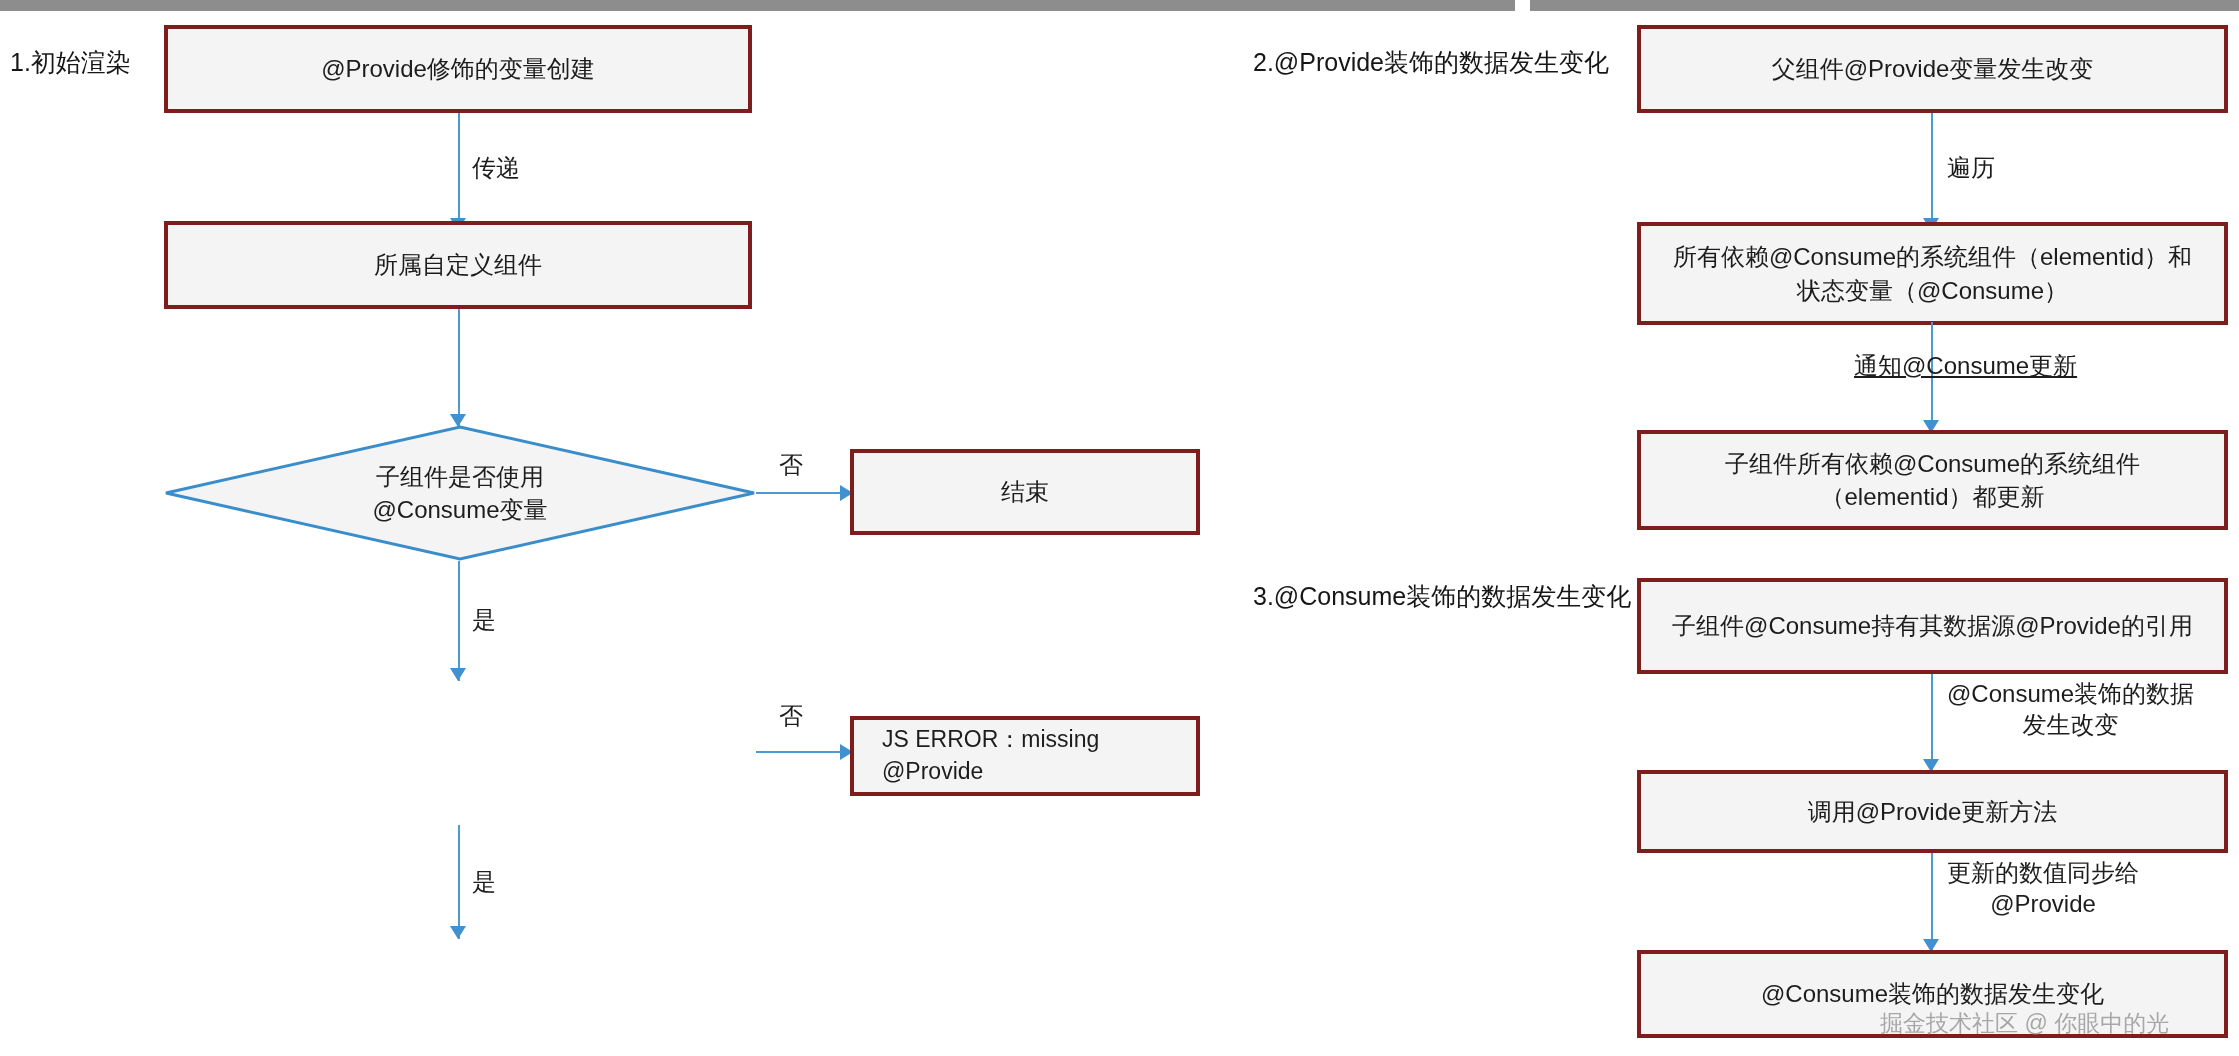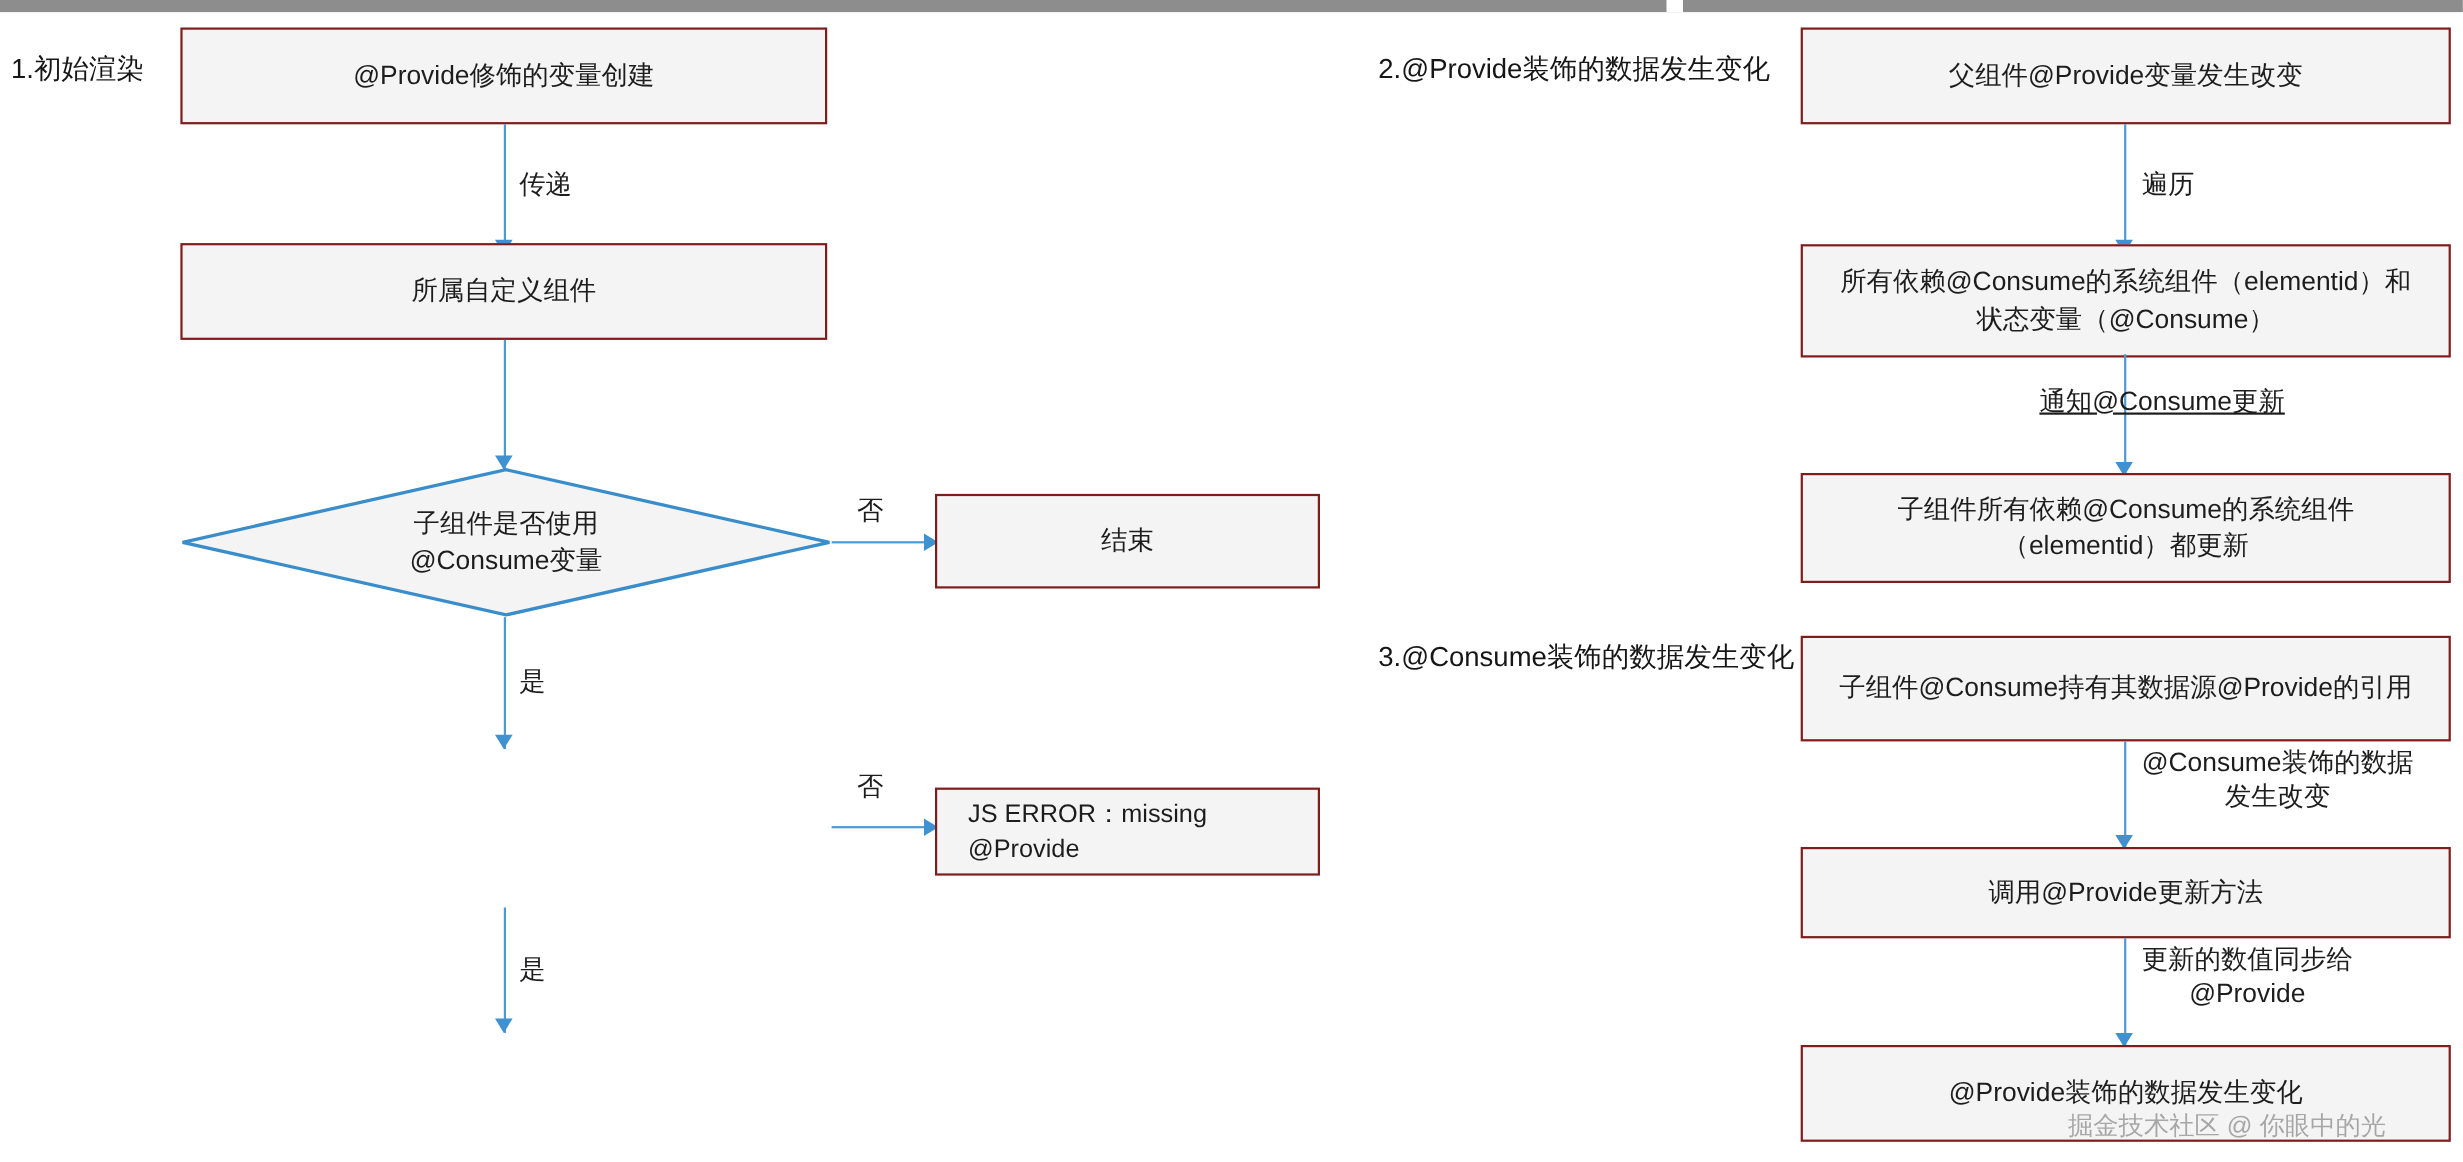--- a/index.html
+++ b/index.html
@@ -32,21 +32,21 @@
     top: 0; left: 1515px;
     width: 15px; height: 11px;
     background: #ffffff;
   }
 
   
   .node {
     position: absolute;
     box-sizing: border-box;
     background: #f4f4f4;
-    border: 2px solid #7f1d1d;
+    border: 4px solid #7f1d1d;
     display: flex;
     align-items: center;
     justify-content: center;
     text-align: center;
     color: #1d1d1d;
     font-size: 24px;
     line-height: 1.38;
     padding: 0 10px;
     white-space: pre-line;
   }
@@ -209,17 +209,17 @@
   <div class="edge-label" style="left:1947px; top:678px;">@Consume装饰的数据
 发生改变</div>
 
   <div class="node" style="left:1637px; top:770px; width:591px; height:83px;">调用@Provide更新方法</div>
 
   <div class="vline" style="left:1931px; top:853px; height:97px;"></div>
   <div class="arrow-down" style="left:1923px; top:939px;"></div>
   <div class="edge-label" style="left:1947px; top:857px;">更新的数值同步给
 @Provide</div>
 
-  <div class="node" style="left:1637px; top:950px; width:591px; height:88px;">@Provide装饰的数据发生变化</div>
+  <div class="node" style="left:1637px; top:950px; width:591px; height:88px;">@Consume装饰的数据发生变化</div>
 
   <div class="watermark" style="left:1880px; top:1008px;">掘金技术社区 @ 你眼中的光</div>
 
 </div>
 
 </body></html>

